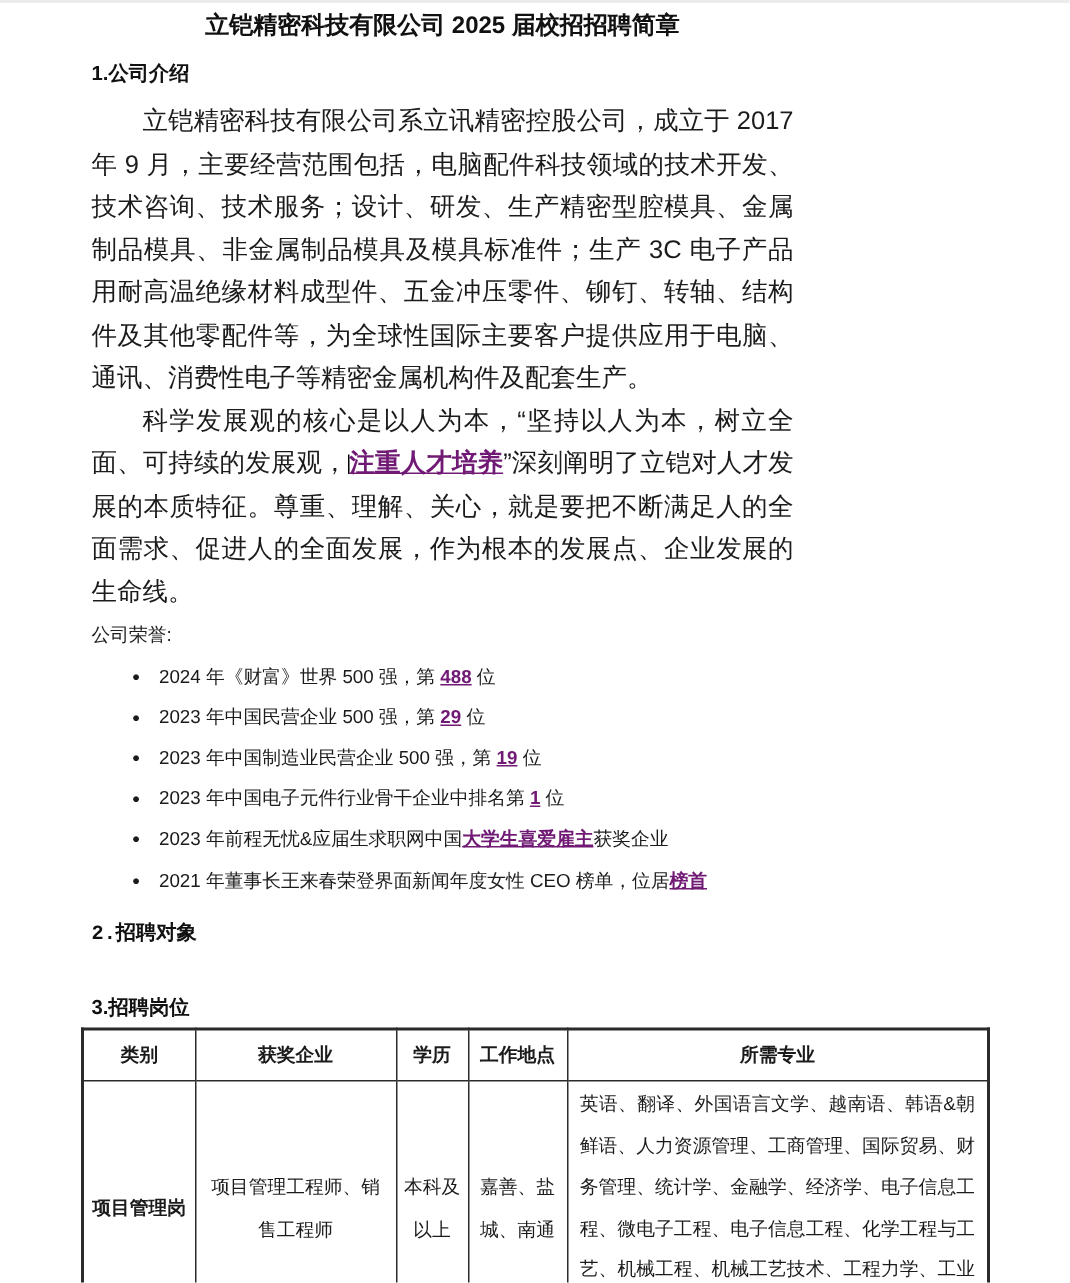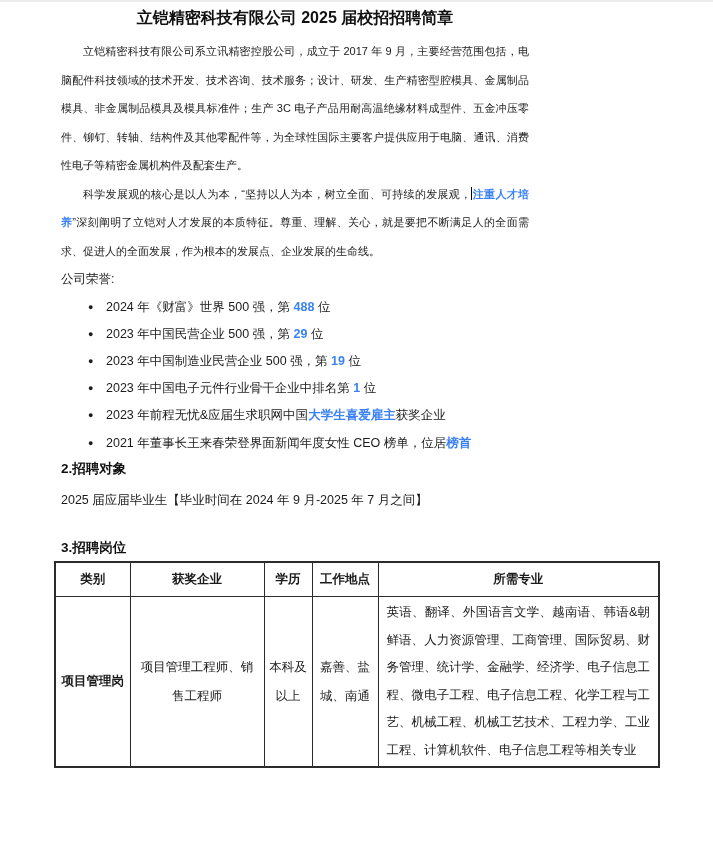--- a/index.html
+++ b/index.html
@@ -30,31 +30,31 @@
     color: #111;
   }
   .sec-heading {
     margin: 0;
     font-size: 13.5px;
     font-weight: 700;
     line-height: 18px;
     color: #111;
   }
   .h-intro  { margin-top: 12px; }
-  .h-target { margin-top: 3px; }
+  .h-target { margin-top: 14px; font-family: Liberation Mono, monospace; }
   .h-pos    { margin-top: 30px; }
   .body-flow { margin-top: 9px; }
   .para {
     margin: 0;
-    font-size: 11px;
+    font-size: 17px;
     line-height: 28.5px;
     text-align: justify;
     text-indent: 2em;
   }
-  .para b, .honor-item b, .p3-bold { font-weight: 700; color: #3b82f6; }
+  .para b, .honor-item b, .p3-bold { font-weight: 700; color: #701a75; text-decoration: underline; }
   .honors-label {
     margin: 0;
     font-size: 12.5px;
     line-height: 28.5px;
   }
   .honors-list {
     margin: 0; padding: 0;
     list-style: none;
   }
   .honor-item {
@@ -131,38 +131,38 @@
 </style>
 </head>
 <body>
 
 <div class="top-strip"></div>
 
 <div class="page">
 
   <h1 class="doc-title">立铠精密科技有限公司 2025 届校招招聘简章</h1>
 
+  <h2 class="sec-heading h-intro">1.公司介绍</h2>
 
   <div class="body-flow">
     <p class="para">立铠精密科技有限公司系立讯精密控股公司，成立于 2017 年 9 月，主要经营范围包括，电脑配件科技领域的技术开发、技术咨询、技术服务；设计、研发、生产精密型腔模具、金属制品模具、非金属制品模具及模具标准件；生产 3C 电子产品用耐高温绝缘材料成型件、五金冲压零件、铆钉、转轴、结构件及其他零配件等，为全球性国际主要客户提供应用于电脑、通讯、消费性电子等精密金属机构件及配套生产。</p>
     <p class="para"><span>科学发展观的核心是以人为本，“坚持以人为本，树立全面、可持续的发展观，</span><span class="cursor"></span><b class="p3-bold">注重人才培养</b><span>”深刻阐明了立铠对人才发展的本质特征。尊重、理解、关心，就是要把不断满足人的全面需求、促进人的全面发展，作为根本的发展点、企业发展的生命线。</span></p>
     <p class="honors-label">公司荣誉:</p>
   </div>
 
   <ul class="honors-list">
     <li class="honor-item"><span class="bullet">●</span><span>2024 年《财富》世界 500 强，第 </span><b>488</b><span> 位</span></li>
     <li class="honor-item"><span class="bullet">●</span><span>2023 年中国民营企业 500 强，第 </span><b>29</b><span> 位</span></li>
     <li class="honor-item"><span class="bullet">●</span><span>2023 年中国制造业民营企业 500 强，第 </span><b>19</b><span> 位</span></li>
     <li class="honor-item"><span class="bullet">●</span><span>2023 年中国电子元件行业骨干企业中排名第 </span><b>1</b><span> 位</span></li>
     <li class="honor-item"><span class="bullet">●</span><span>2023 年前程无忧&amp;应届生求职网中国</span><b>大学生喜爱雇主</b><span>获奖企业</span></li>
     <li class="honor-item"><span class="bullet">●</span><span>2021 年董事长王来春荣登界面新闻年度女性 CEO 榜单，位居</span><b>榜首</b><span></span></li>
   </ul>
 
   <h2 class="sec-heading h-target">2.招聘对象</h2>
-  <p class="target-body">2025 届应届毕业生【毕业时间在 2024 年 9 月-2025 年 7 月之间】</p>
 
   <h2 class="sec-heading h-pos">3.招聘岗位</h2>
 
   <table class="positions">
     <colgroup>
       <col style="width:75px">
       <col style="width:134px">
       <col style="width:48px">
       <col style="width:66px">
       <col style="width:281px">

